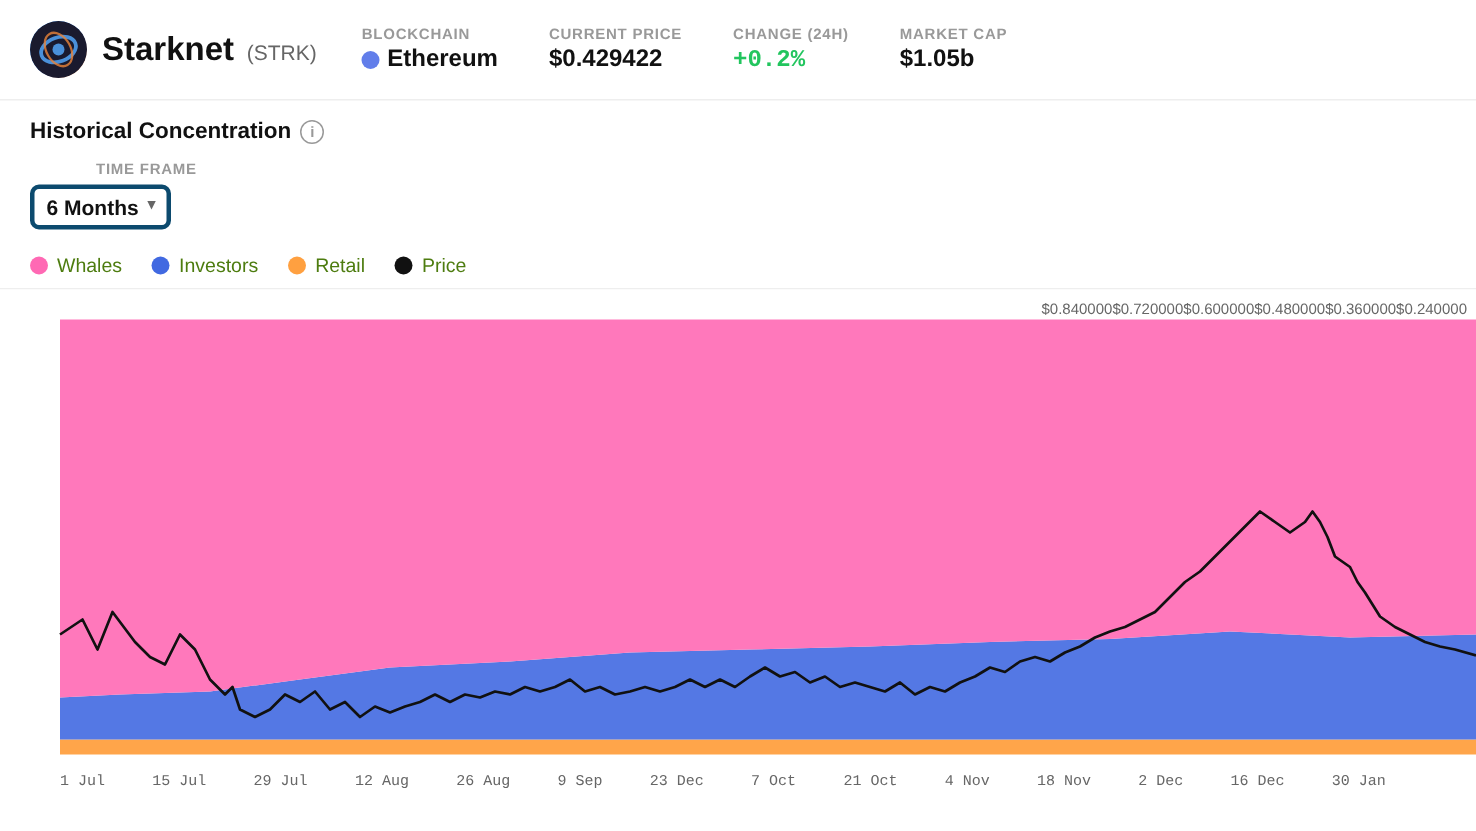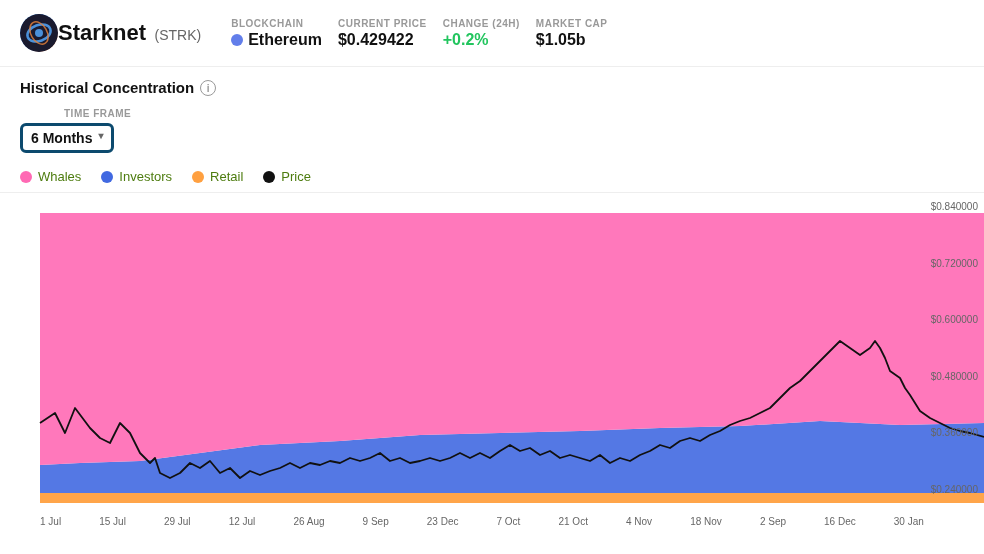--- a/index.html
+++ b/index.html
@@ -1,44 +1,44 @@
 <!DOCTYPE html>
 <html><head>
   <meta charset="utf-8">
   <style>
     * { margin: 0; padding: 0; box-sizing: border-box; }
     body { font-family: -apple-system, BlinkMacSystemFont, 'Segoe UI', sans-serif; background: #fff; width: 984px; height: 554px; overflow: hidden; }
 
     .header { display: flex; align-items: center; padding: 14px 20px; border-bottom: 1px solid #eee; gap: 30px; }
-    .logo-area { display: flex; align-items: center; }
+    .logo-area { display: flex; align-items: center; gap: 10px; }
     .logo-icon { width: 38px; height: 38px; border-radius: 50%; background: linear-gradient(135deg, #4a90d9 0%, #2c5aa0 50%, #e8833a 100%); display: flex; align-items: center; justify-content: center; color: white; font-size: 18px; font-weight: bold; overflow: hidden; }
-    .meta-items { display: flex; gap: 16px; align-items: flex-start; }
+    .meta-items { display: flex; gap: 34px; align-items: flex-start; }
     .meta-item { display: flex; flex-direction: column; gap: 2px; }
     .meta-label { font-size: 10px; color: #999; text-transform: uppercase; font-weight: 600; letter-spacing: 0.5px; }
     .meta-value { font-size: 16px; font-weight: 600; color: #111; display: flex; align-items: center; gap: 5px; }
-    .meta-value.positive { color: #22c55e; }
+    .meta-value.positive { color: #22c55e; font-family: Liberation Mono, monospace; }
     .eth-dot { width: 12px; height: 12px; border-radius: 50%; background: #627eea; display: inline-block; }
 
     .section-header { padding: 12px 20px 4px; }
     .section-title { font-size: 15px; font-weight: 700; color: #111; display: flex; align-items: flex-end; gap: 6px; }
     .info-icon { width: 16px; height: 16px; border-radius: 50%; border: 1.5px solid #999; display: inline-flex; align-items: center; justify-content: center; font-size: 10px; color: #999; cursor: pointer; }
 
     .controls { padding: 8px 20px; }
     .time-label { font-size: 10px; color: #999; text-transform: uppercase; font-weight: 600; letter-spacing: 0.5px; margin-bottom: 4px; margin-left: 44px; }
     .time-frame-btn { display: inline-flex; align-items: flex-start; gap: 6px; font-size: 14px; font-weight: 600; color: #111; cursor: pointer; padding: 4px 8px; border: 3px solid #0c4a6e; border-radius: 6px; background: #fff; }
     .chevron-down { font-size: 10px; color: #666; }
 
     .legend { display: flex; align-items: center; gap: 20px; padding: 8px 20px; border-bottom: 1px solid #eee; }
     .legend-item { display: flex; align-items: center; gap: 6px; font-size: 13px; color: #4d7c0f; }
     .legend-dot { width: 12px; height: 12px; border-radius: 50%; }
 
     .chart-container { position: relative; width: 100%; height: 340px; background: #fff; overflow: hidden; }
-    .chart-y-right { position: absolute; right: 6px; top: 0; bottom: 30px; display: flex; flex-direction: column; justify-content: space-between; font-size: 10px; color: #666; padding: 8px 0; z-index: 10; pointer-events: none; }
+    .chart-y-right { position: absolute; right: 6px; top: 0; bottom: 30px; display: flex; flex-direction: row; justify-content: space-between; font-size: 10px; color: #666; padding: 8px 0; z-index: 10; pointer-events: none; }
     .chart-y-left { position: absolute; left: 6px; top: 0; bottom: 30px; display: flex; flex-direction: row; justify-content: space-between; font-size: 10px; color: #fff; padding: 8px 0; z-index: 10; pointer-events: none; text-align: right; }
-    .chart-x-labels { position: absolute; bottom: 6px; left: 40px; right: 60px; display: flex; justify-content: space-between; font-size: 10px; color: #666; z-index: 10; }
+    .chart-x-labels { position: absolute; bottom: 6px; left: 40px; right: 60px; display: flex; justify-content: space-between; font-size: 10px; color: #666; z-index: 10; font-family: Liberation Mono, monospace; }
 
     .chart-svg { position: absolute; top: 0; left: 0; width: 100%; height: 100%; }
   </style>
 </head>
 <body>
 
 <div class="header">
   <div class="logo-area">
     <div class="logo-icon">
       <svg width="38" height="38" viewBox="0 0 38 38">
@@ -136,25 +136,25 @@
       <span>40.00%</span>
       <span>19.00%</span>
       <span>20.00%</span>
       <span>0%</span>
     </div>
 
   <div class="chart-x-labels" id="x-labels">
       <span>1 Jul</span>
       <span>15 Jul</span>
       <span>29 Jul</span>
-      <span>12 Jul</span>
+      <span>12 Aug</span>
       <span>26 Aug</span>
       <span>9 Sep</span>
       <span>23 Dec</span>
       <span>7 Oct</span>
       <span>21 Oct</span>
       <span>4 Nov</span>
       <span>18 Nov</span>
-      <span>2 Sep</span>
+      <span>2 Dec</span>
       <span>16 Dec</span>
       <span>30 Jan</span>
     </div>
 </div>
 
 </body></html>

